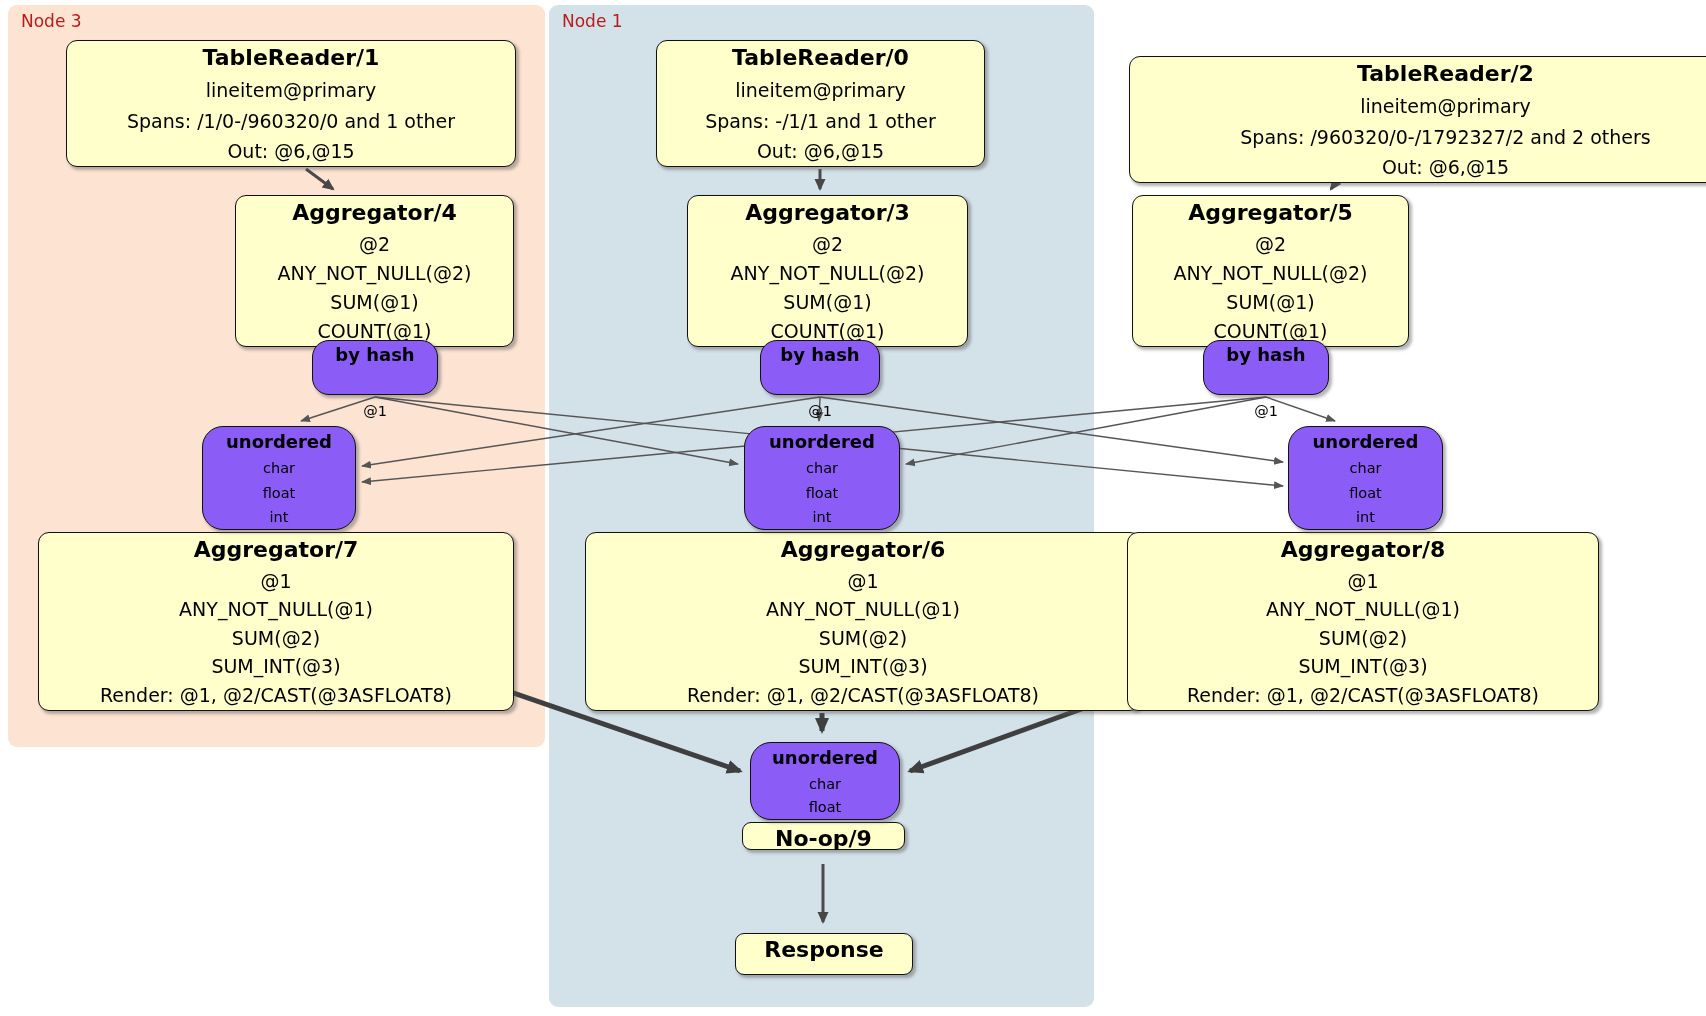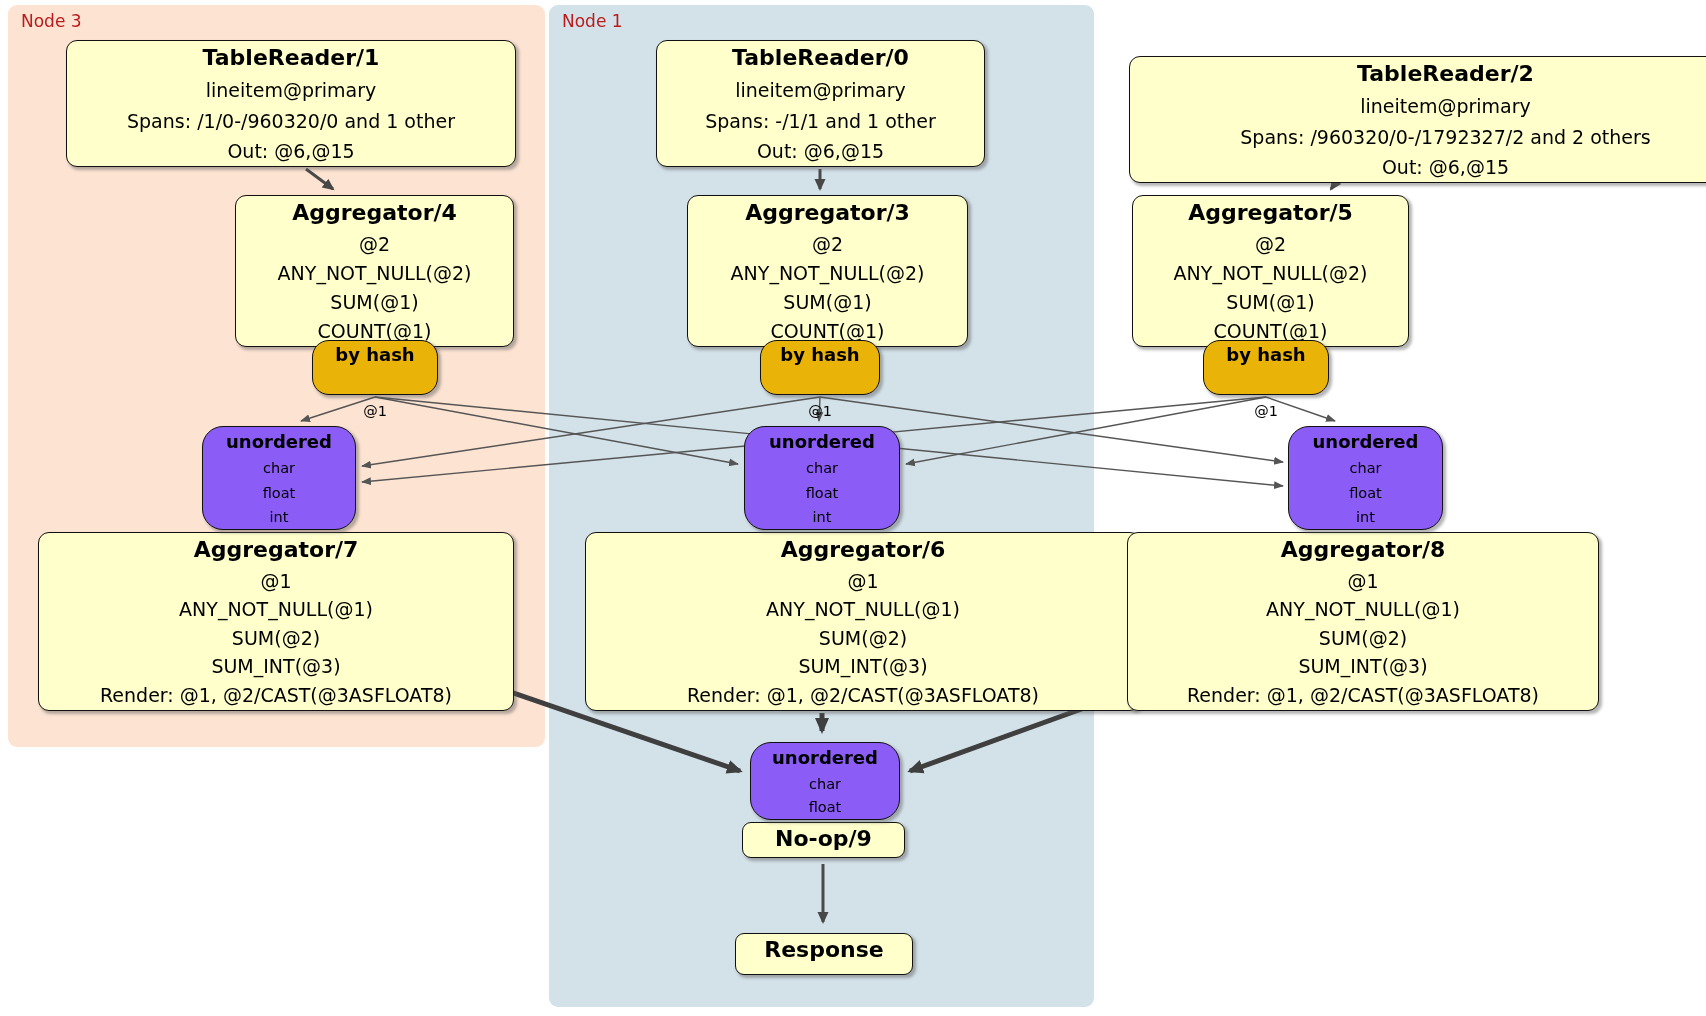--- a/index.html
+++ b/index.html
@@ -41,21 +41,21 @@
     justify-content: space-between;
     align-items: center;
     text-align: center;
     z-index: 2;
     box-sizing: border-box;
     padding: 2px 6px;
   }
   .box-title { font-weight: bold; font-size: 22px; line-height: 30px; white-space: nowrap; }
   .box-line  { font-size: 19px;  line-height: 26px; white-space: nowrap; }
   .router {
-    background: #eab308;
+    background: #8b5cf6;
     border-radius: 17px;
     z-index: 3;
     gap: 36px;
   }
   .router .box-title { font-size: 18px; line-height: 23px; }
   .router .box-line  { font-size: 14.5px; line-height: 18px; }
   .sync {
     background: #8b5cf6;
     border-radius: 21px;
     z-index: 3;
@@ -212,20 +212,20 @@
     <div class="box-line">SUM(@2)</div>
     <div class="box-line">SUM_INT(@3)</div>
     <div class="box-line">Render: @1, @2/CAST(@3ASFLOAT8)</div>
   </div>
 
   <div class="box sync" style="left:750px;top:742px;width:150px;height:78px">
     <div class="box-title">unordered</div>
     <div class="box-line">char</div>
     <div class="box-line">float</div>
   </div>
-  <div class="box terminal" style="left:742px;top:822px;width:163px;height:36px;border-radius:9px">
+  <div class="box terminal" style="left:742px;top:822px;width:163px;height:28px;border-radius:9px">
     <div class="box-title">No-op/9</div>
   </div>
   <div class="box terminal" style="left:735px;top:933px;width:178px;height:42px;border-radius:9px">
     <div class="box-title">Response</div>
   </div>
 
 </div>
 
 </body></html>

